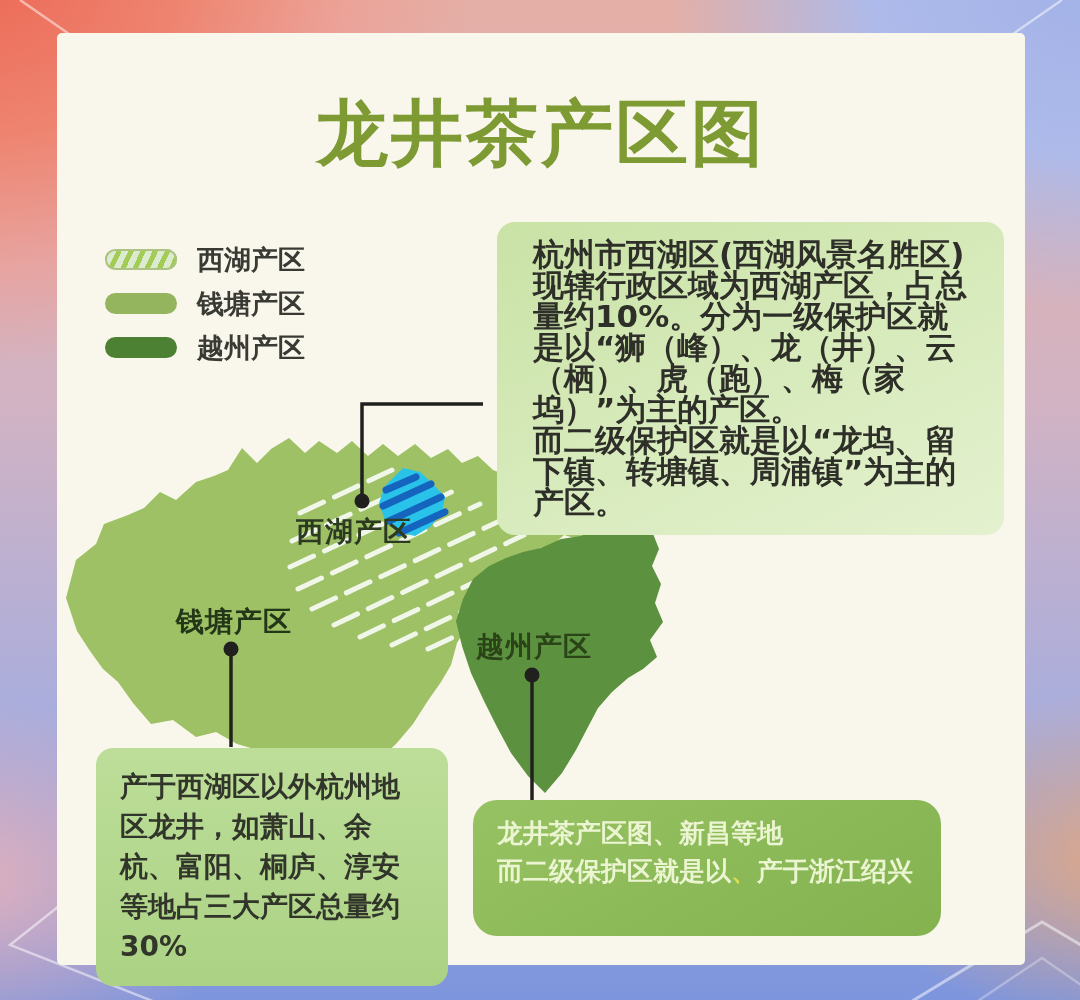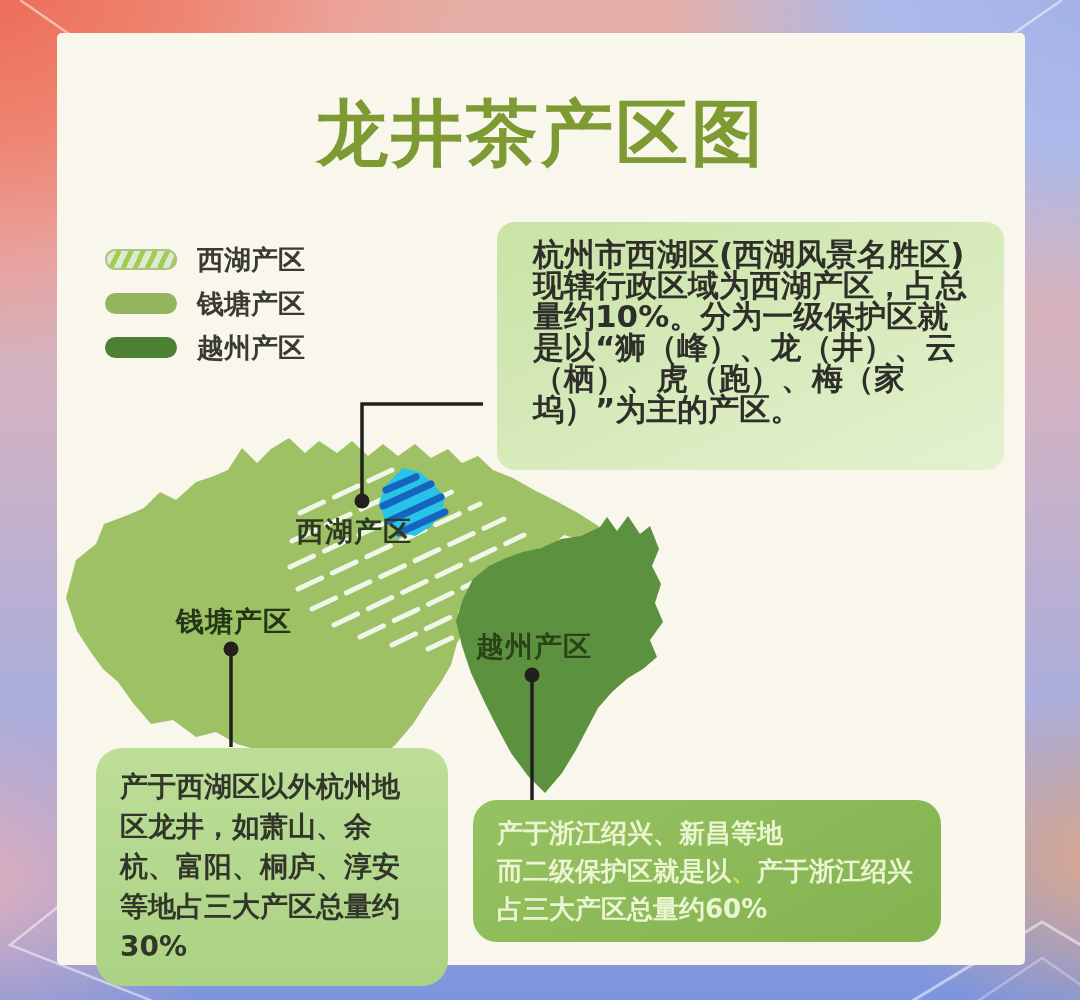--- a/index.html
+++ b/index.html
@@ -30,21 +30,21 @@
   .pill-yuezhou{background:#4c8133;}
   .legend-label{margin-left:20px;font-size:27px;font-weight:bold;color:#3a3a34;}
   
   .callout{position:absolute;box-sizing:border-box;font-weight:bold;color:#2e2f28;}
   .callout p{margin:0;}
   .callout-xihu{left:483px;top:222px;width:507px;min-height:248px;
     background:linear-gradient(155deg,#c9e2a5 0%,#d8ebbd 55%,#e4f1cf 100%);
     border-radius:18px;padding:17px 36px;font-size:31px;line-height:31px;margin-left:14px;}
   .callout-qiantang{left:96px;top:748px;width:352px;min-height:180px;
     background:linear-gradient(180deg,#bdde99,#abd284);
-    border-radius:26px;padding:19px 24px;font-size:28px;line-height:40px;color:#31352a;}
+    border-radius:17px;padding:19px 24px;font-size:28px;line-height:40px;color:#31352a;}
   .callout-yuezhou{left:473px;top:800px;width:468px;min-height:136px;
     background:linear-gradient(150deg,#97c263,#83b24f);
     border-radius:24px;padding:14px 24px;font-size:26px;line-height:38px;color:#ecf5d2;}
   .callout-yuezhou .hl{color:#dede52;}
   
   .map-label{position:absolute;font-size:28px;font-weight:bold;letter-spacing:1px;}
   .map-label-xihu{left:296px;top:513px;color:#2c3a22;}
   .map-label-qiantang{left:176px;top:603px;color:#243618;}
   .map-label-yuezhou{left:476px;top:628px;color:#2a4418;}
 </style>
@@ -135,29 +135,29 @@
       <span class="legend-label">钱塘产区</span>
     </div>
     <div class="legend-row">
       <span class="pill pill-yuezhou"></span>
       <span class="legend-label">越州产区</span>
     </div>
   </div>
 
   <div class="callout callout-xihu">
     <p>杭州市西湖区(西湖风景名胜区)现辖行政区域为西湖产区，占总量约10%。分为一级保护区就是以“狮（峰）、龙（井）、云（栖）、虎（跑）、梅（家坞）”为主的产区。</p>
+    <p>而二级保护区就是以“龙坞、留下镇、转塘镇、周浦镇”为主的产区。</p>
   </div>
 
   <div class="callout callout-qiantang">
     <p>产于西湖区以外杭州地区龙井，如萧山、余杭、富阳、桐庐、淳安等地占三大产区总量约30%</p>
   </div>
 
   <div class="callout callout-yuezhou">
-    <p>产于浙江绍兴、新昌等地</p>
+    <p>龙井茶产区图、新昌等地</p>
     <p><span>而二级保护区就是以</span><span class="hl">、</span><span>产于浙江绍兴</span></p>
-    <p>占三大产区总量约60%</p>
   </div>
 
   <div class="map-label map-label-xihu">西湖产区</div>
   <div class="map-label map-label-qiantang">钱塘产区</div>
   <div class="map-label map-label-yuezhou">越州产区</div>
 
 </div>
 
 </body></html>

